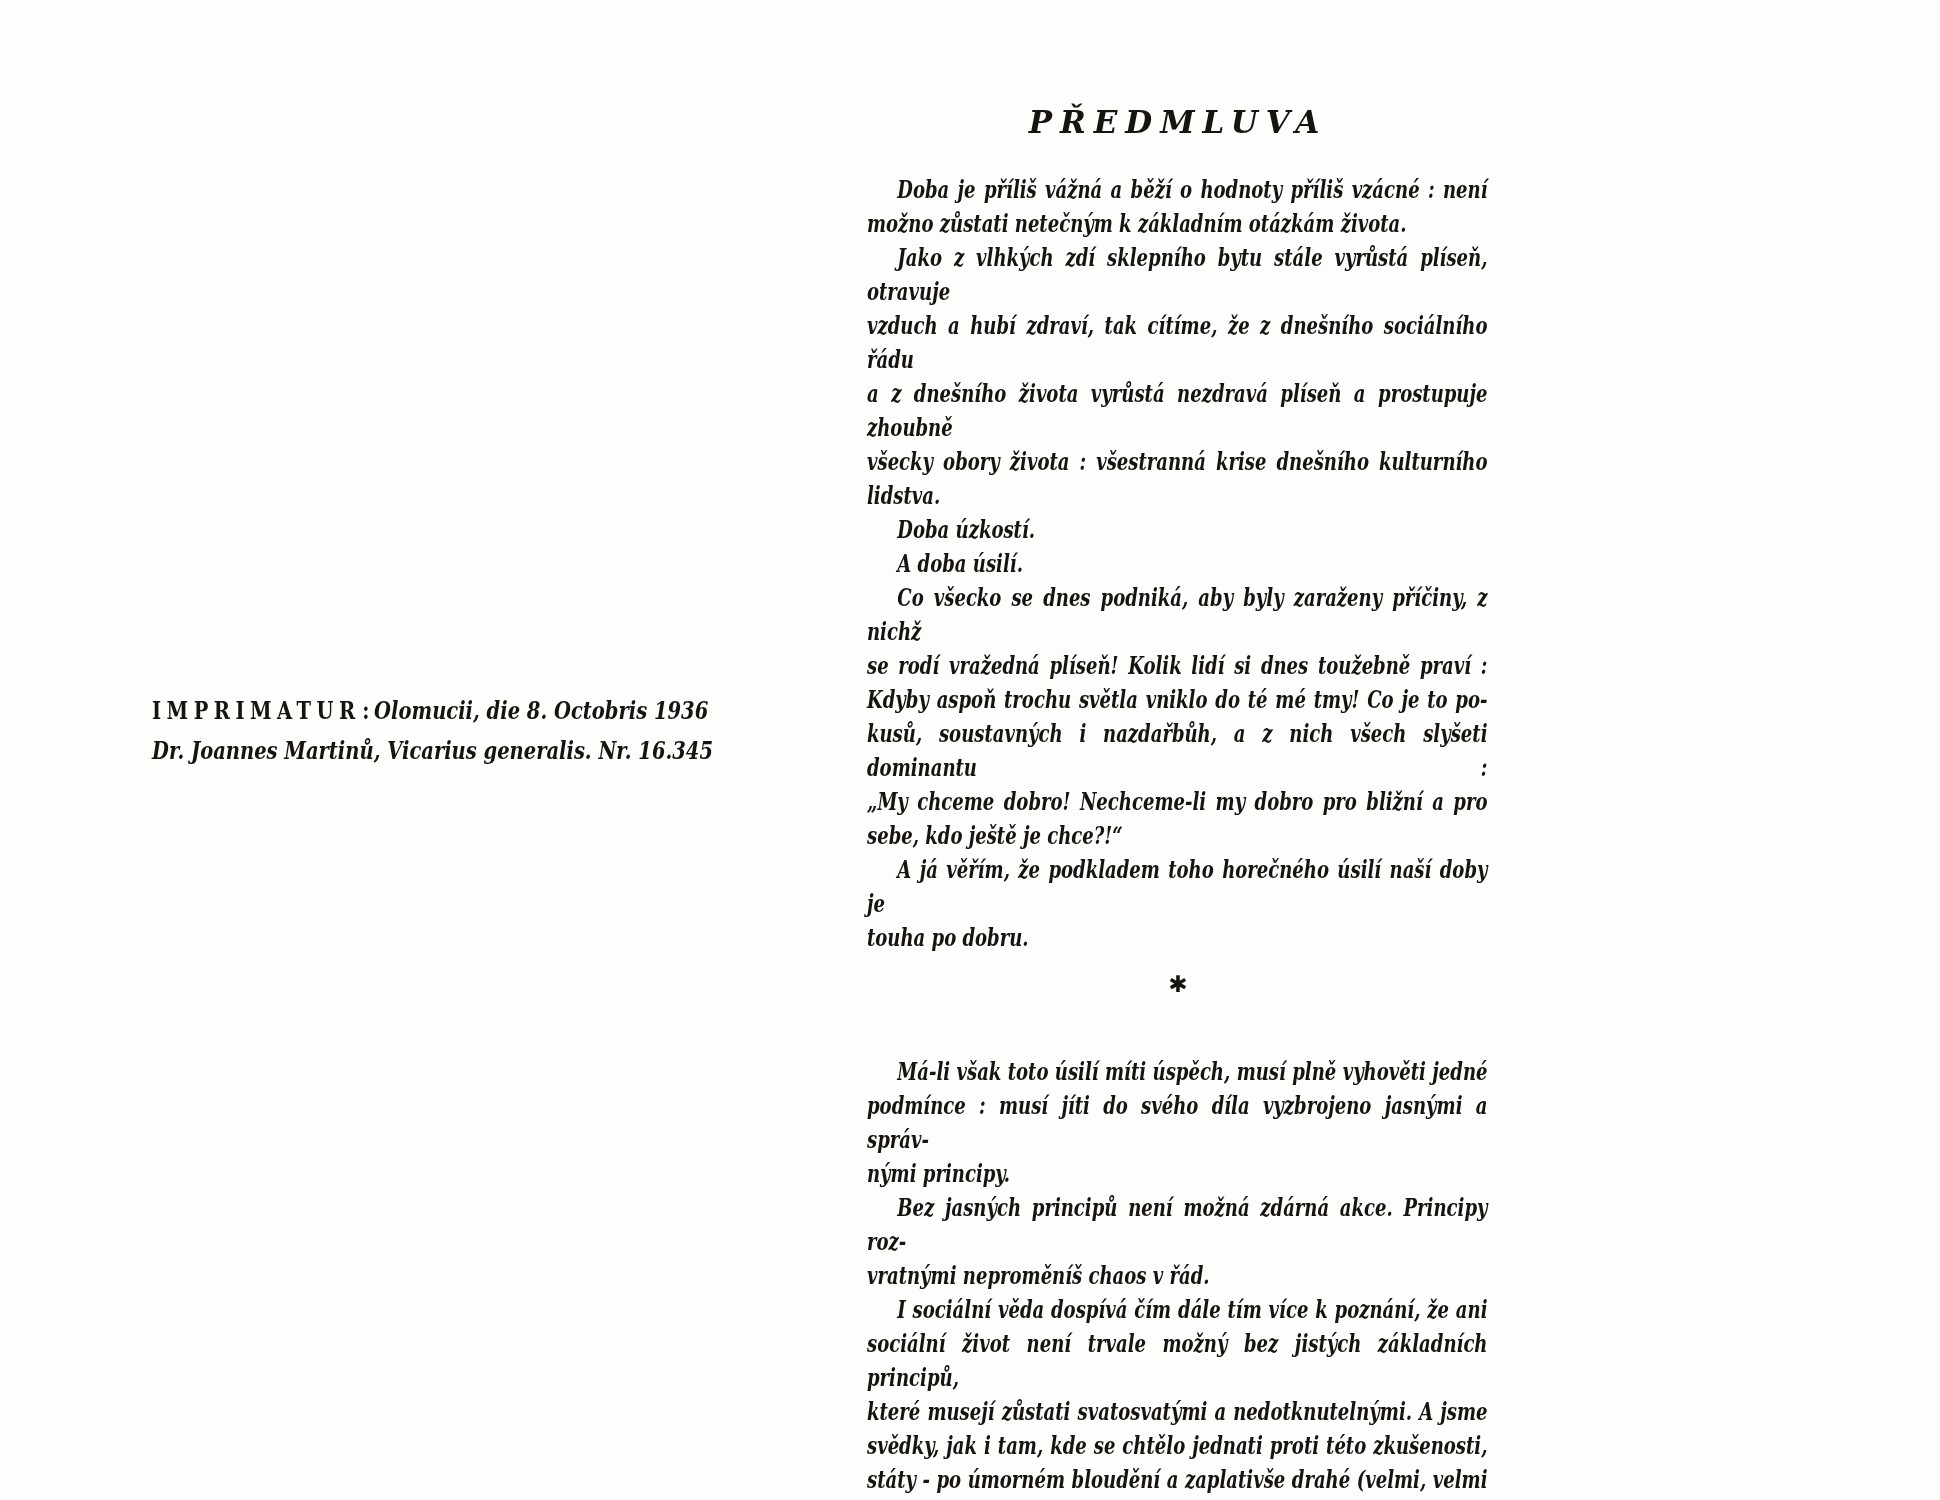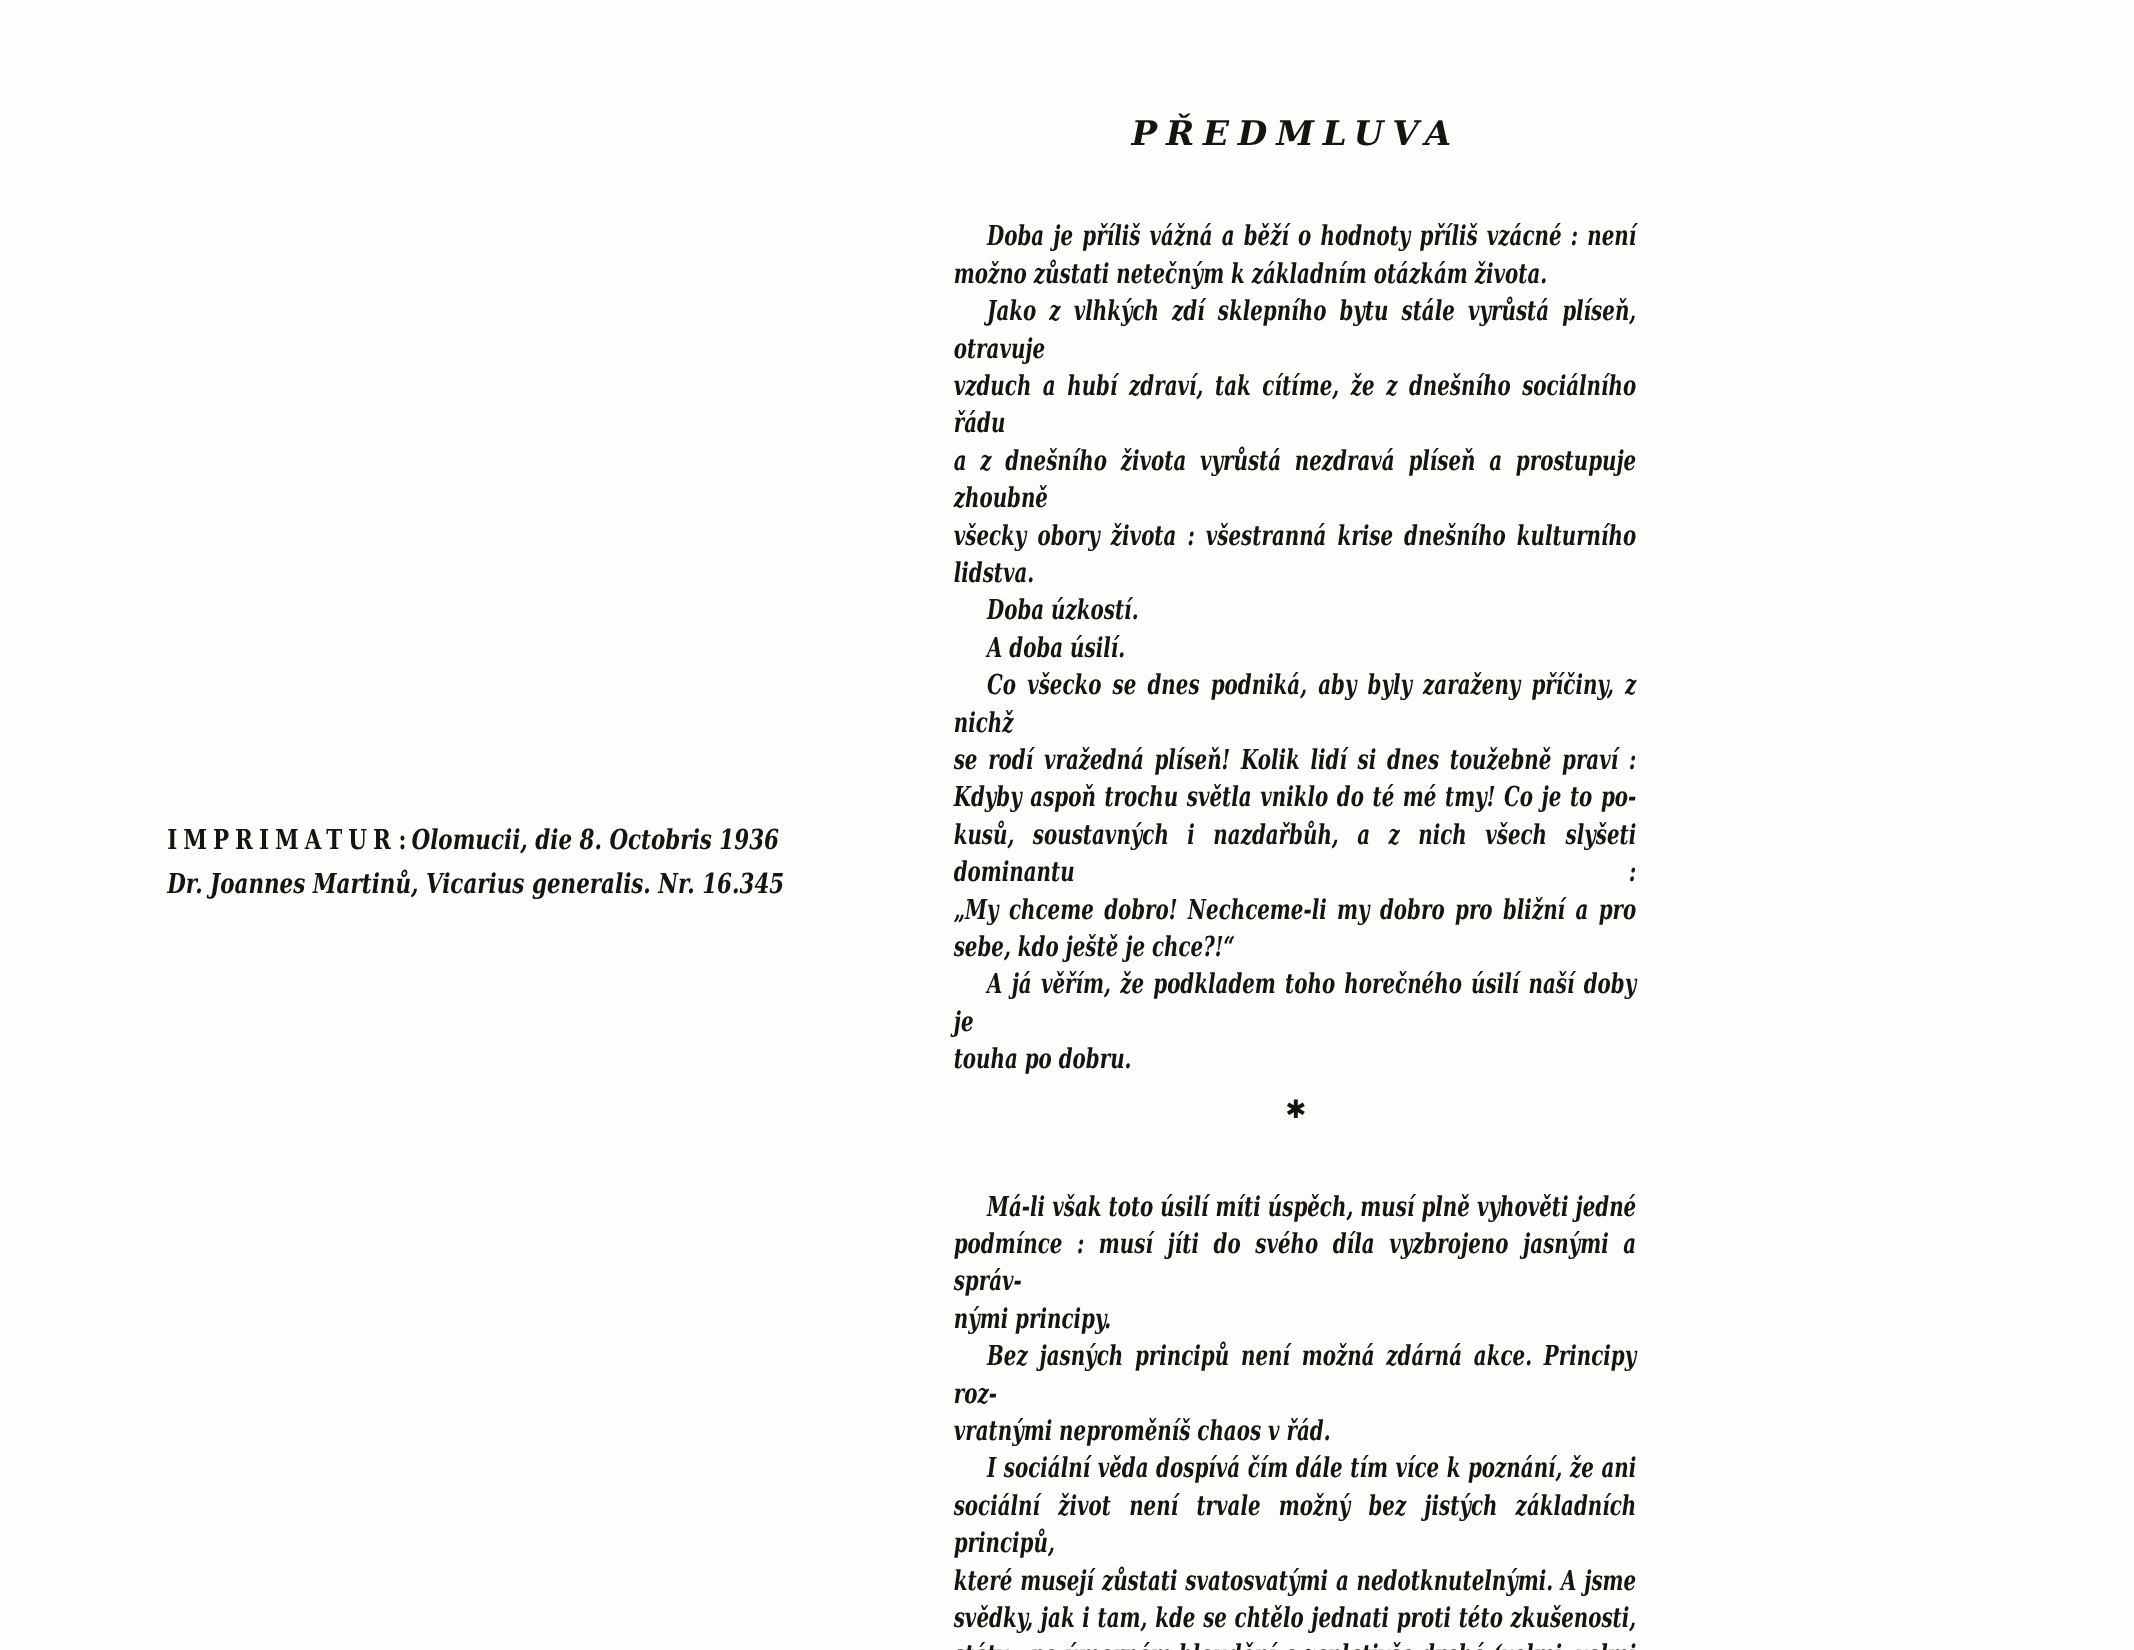--- a/index.html
+++ b/index.html
@@ -9,21 +9,21 @@
     background: #fdfdfc;
     color: #17130f;
     font-family: "DejaVu Serif", serif;
     overflow: hidden;
   }
 
   
   .left-page {
     position: absolute;
     left: 152px;
-    top: 744px;
+    top: 691px;
     width: 660px;
   }
   .imp-scale {
     width: 640px;
     transform: scaleX(0.78);
     transform-origin: 0 0;
   }
   .imp-line {
     font-size: 25px;
     line-height: 40px;
@@ -44,21 +44,21 @@
     top: 104px;
     width: 622px;
   }
   .page-title {
     font-style: italic;
     font-weight: 700;
     font-size: 31px;
     letter-spacing: 8px;
     text-align: center;
     white-space: nowrap;
-    margin-bottom: 58px;
+    margin-bottom: 33px;
   }
   .text-section {
     width: 860px;
     transform: scaleX(0.7215);
     transform-origin: 0 0;
     font-style: italic;
     font-weight: 700;
     font-size: 25px;
     line-height: 34px;
   }

